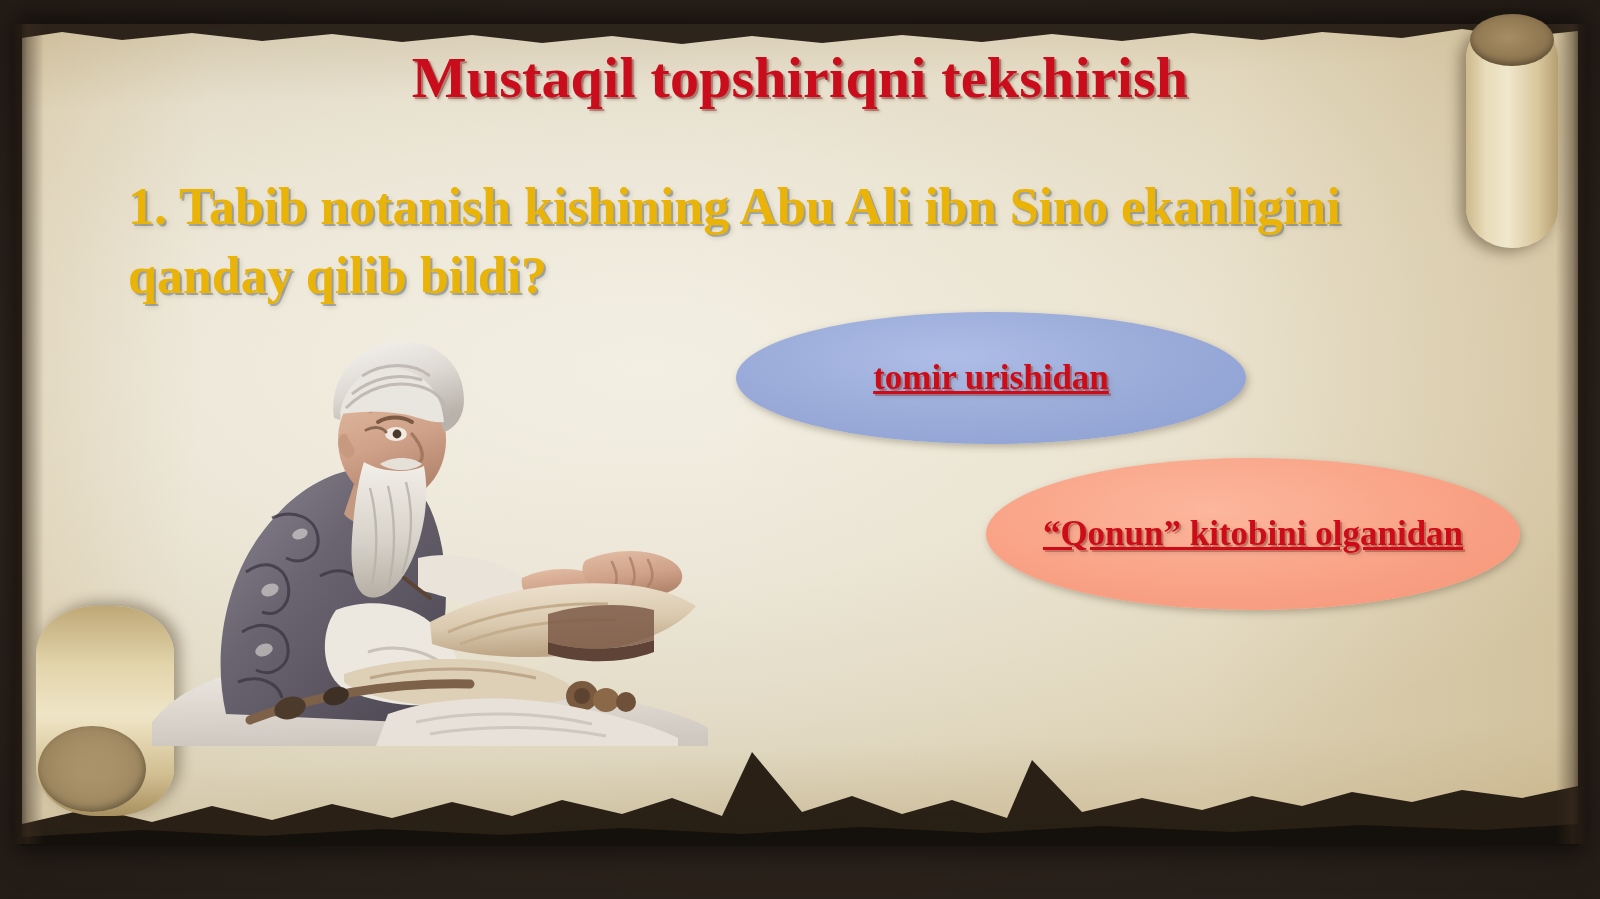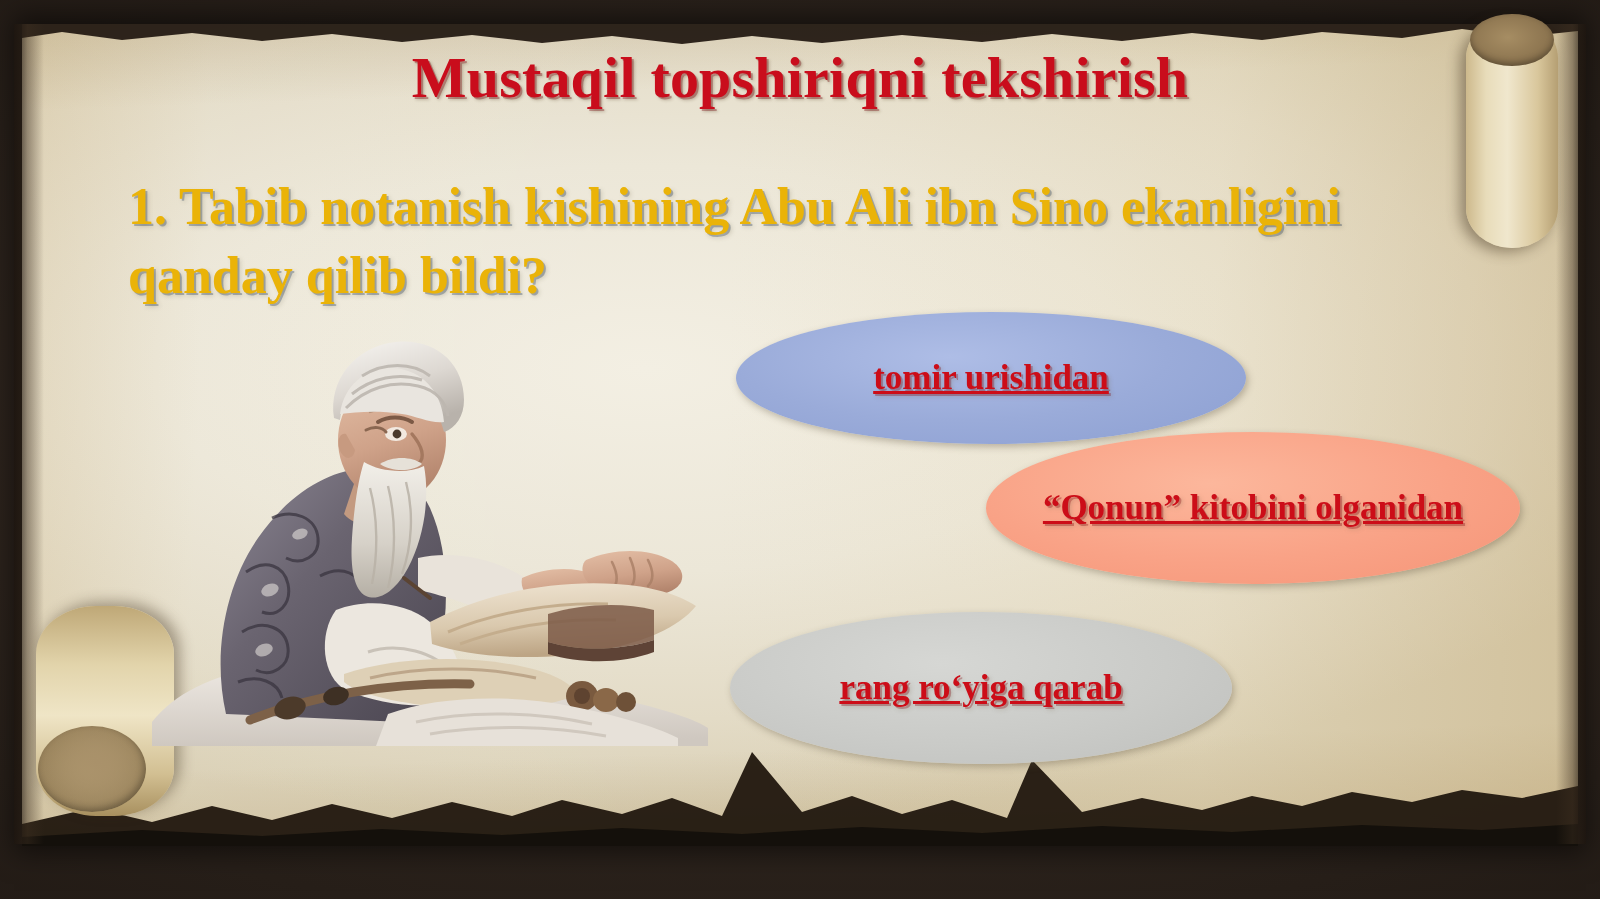--- a/index.html
+++ b/index.html
@@ -162,21 +162,21 @@
     text-shadow: 2px 2px 0 rgba(130,10,16,0.32), 3px 3px 4px rgba(120,105,80,0.26);
     box-shadow: 2px 3px 7px rgba(90,78,56,0.35);
     text-decoration: underline;
   }
   .opt-a {
     left: 736px; top: 312px;
     width: 510px; height: 132px;
     background: radial-gradient(ellipse at 42% 34%, #aebde6 0%, #9aabd9 52%, #8c9fd2 100%);
   }
   .opt-b {
-    left: 986px; top: 432px;
+    left: 986px; top: 458px;
     width: 534px; height: 152px;
     background: radial-gradient(ellipse at 42% 34%, #fcb79c 0%, #f9a286 55%, #f59477 100%);
     padding: 0 22px;
     box-sizing: border-box;
     text-align: right;
   }
   .opt-c {
     left: 730px; top: 612px;
     width: 502px; height: 152px;
     background: radial-gradient(ellipse at 42% 34%, #d6d7d4 0%, #cacbc8 55%, #bfc0bd 100%);
@@ -368,17 +368,14 @@
       </g>
     </svg>
   </div>
 
   <div class="opt opt-a">
     <span>tomir urishidan</span>
   </div>
   <div class="opt opt-b">
     <span>“Qonun” kitobini olganidan</span>
   </div>
-  <div class="opt opt-c">
-    <span>rang ro‘yiga qarab</span>
-  </div>
 
 </div>
 
 </body></html>

